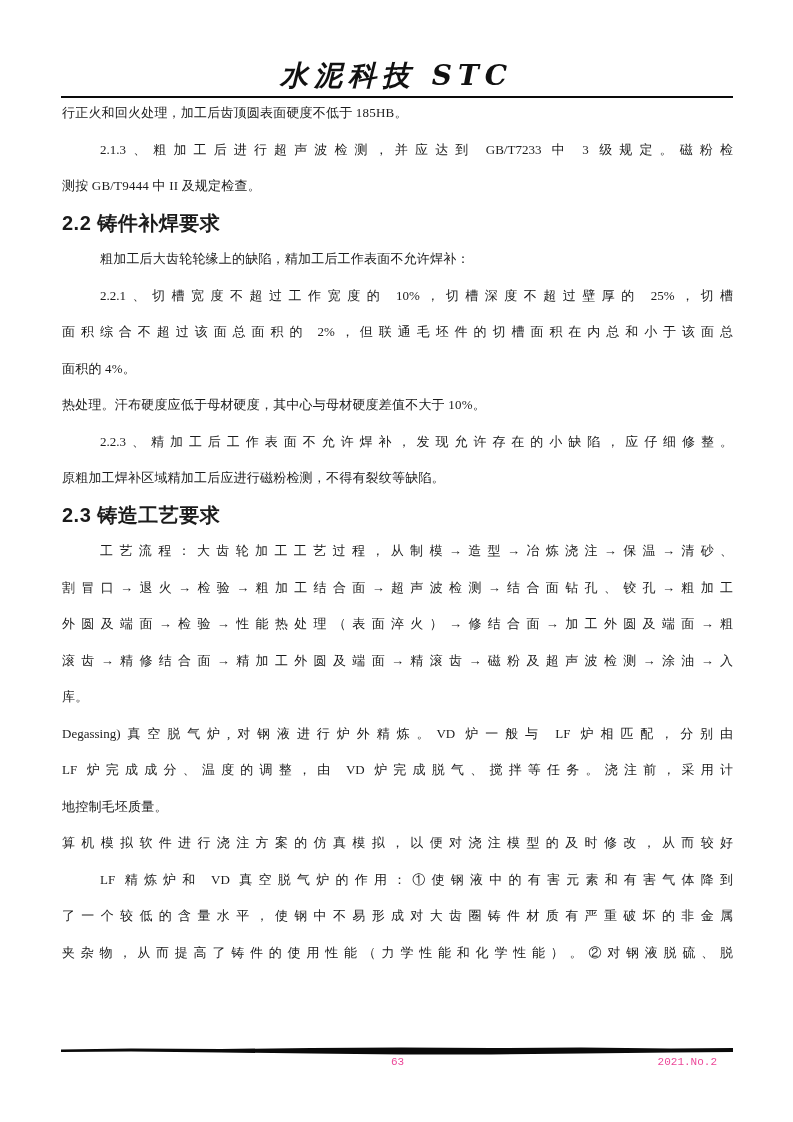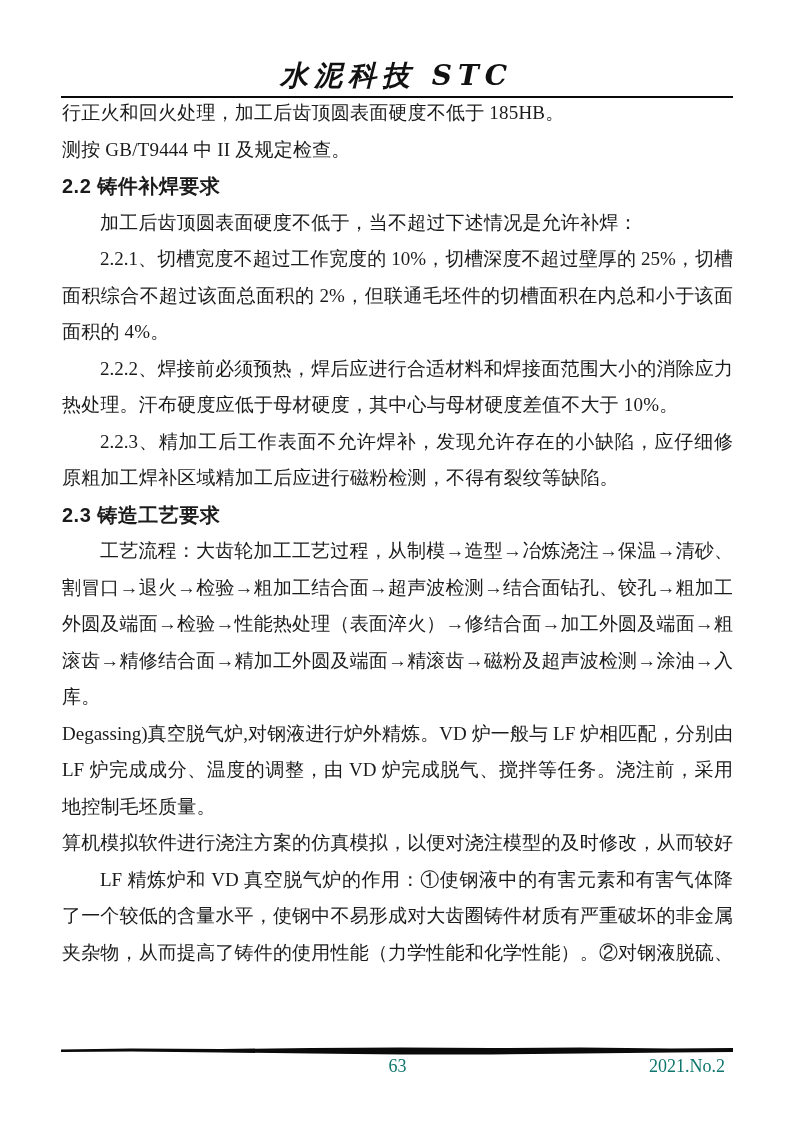--- a/index.html
+++ b/index.html
@@ -42,21 +42,21 @@
   
   .doc-body {
     position: absolute;
     top: 82px;
     left: 62px;
     width: 671px;
   }
   .row {
     height: 36.5px;
     line-height: 36.5px;
-    font-size: 19px;
+    font-size: 13px;
     text-align: left;
     overflow: hidden;
     white-space: nowrap;
     letter-spacing: 0.2px;
   }
   .row.full {
     white-space: normal;
     text-align: justify;
     text-align-last: justify;
     letter-spacing: 0;
@@ -79,55 +79,55 @@
     left: 61px;
     width: 672px;
     height: 9px;
   }
   .footer-row {
     position: absolute;
     top: 1043px;
     left: 62px;
     width: 671px;
     height: 18px;
-    font-family: Liberation Serif, serif;
-    font-size: 18px;
-    color: #0f766e;
+    font-family: Liberation Mono, monospace;
+    font-size: 11px;
+    color: #ec4899;
   }
   .page-number {
     position: absolute;
     left: 0;
     width: 100%;
     text-align: center;
   }
   .issue-number {
     position: absolute;
-    right: 8px;
+    right: 16px;
     text-align: left;
   }
 </style>
 </head>
 <body>
 
 <div class="page">
 
   <header>
     <div class="journal-title">水泥科技 STC</div>
     <div class="header-rule"></div>
   </header>
 
   <main class="doc-body" id="body-lines">
       <div class="row">行正火和回火处理，加工后齿顶圆表面硬度不低于 185HB。</div>
+      <div class="row indent full">2.1.3、粗加工后进行超声波检测，并应达到 GB/T7233 中 3 级规定。磁粉检</div>
       <div class="row">测按 GB/T9444 中 II 及规定检查。</div>
       <div class="row heading">2.2 铸件补焊要求</div>
-      <div class="row indent">加工后齿顶圆表面硬度不低于，当不超过下述情况是允许补焊：</div>
+      <div class="row indent">粗加工后大齿轮轮缘上的缺陷，精加工后工作表面不允许焊补：</div>
       <div class="row indent full">2.2.1、切槽宽度不超过工作宽度的 10%，切槽深度不超过壁厚的 25%，切槽</div>
       <div class="row full">面积综合不超过该面总面积的 2%，但联通毛坯件的切槽面积在内总和小于该面总</div>
       <div class="row">面积的 4%。</div>
-      <div class="row indent full">2.2.2、焊接前必须预热，焊后应进行合适材料和焊接面范围大小的消除应力</div>
       <div class="row">热处理。汗布硬度应低于母材硬度，其中心与母材硬度差值不大于 10%。</div>
       <div class="row indent full">2.2.3、精加工后工作表面不允许焊补，发现允许存在的小缺陷，应仔细修整。</div>
       <div class="row">原粗加工焊补区域精加工后应进行磁粉检测，不得有裂纹等缺陷。</div>
       <div class="row heading">2.3 铸造工艺要求</div>
       <div class="row indent full">工艺流程：大齿轮加工工艺过程，从制模→造型→冶炼浇注→保温→清砂、</div>
       <div class="row full">割冒口→退火→检验→粗加工结合面→超声波检测→结合面钻孔、铰孔→粗加工</div>
       <div class="row full">外圆及端面→检验→性能热处理（表面淬火）→修结合面→加工外圆及端面→粗</div>
       <div class="row full">滚齿→精修结合面→精加工外圆及端面→精滚齿→磁粉及超声波检测→涂油→入</div>
       <div class="row">库。</div>
       <div class="row full">Degassing)真空脱气炉,对钢液进行炉外精炼。VD 炉一般与 LF 炉相匹配，分别由</div>

